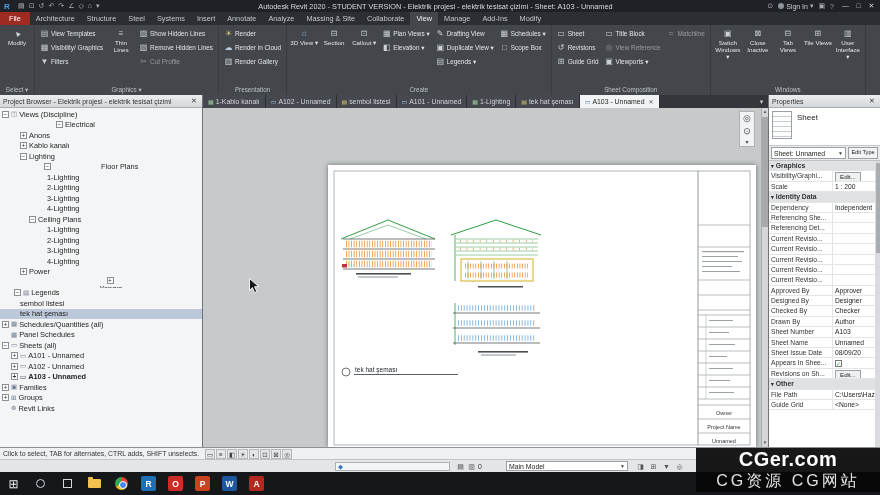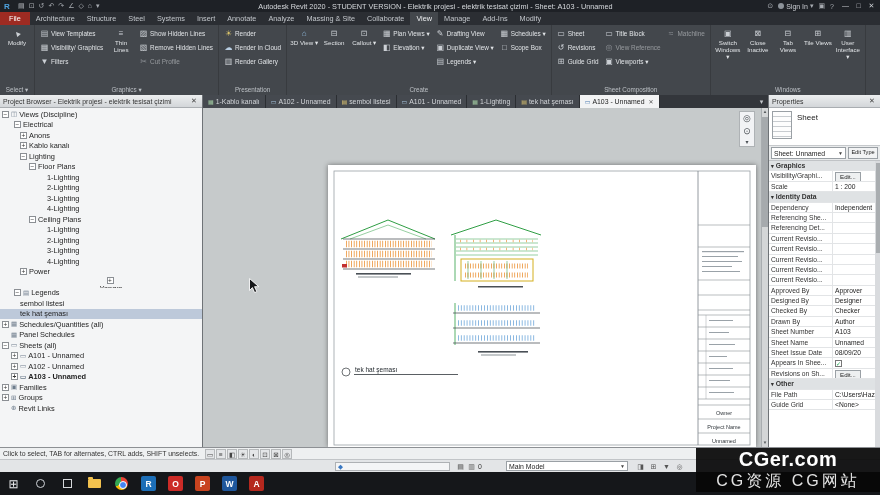--- a/index.html
+++ b/index.html
@@ -377,37 +377,37 @@
     <div class="panel-head">
       <span>Project Browser - Elektrik projesi - elektrik tesisat çizimi</span>
       <span class="ph-x">✕</span>
     </div>
     <div id="tree">
         <div class="trow" style="padding-left: 2px;">
           <span class="exp">−</span>
           <span class="tico">◫</span>
           <span class="tlab">Views (Discipline)</span>
         </div>
-        <div class="trow" style="padding-left: 14px;">
+        <div class="trow" style="padding-left: 22px; margin-left: 34px;">
           <span class="exp">−</span>
           <span class="tlab">Electrical</span>
         </div>
         <div class="trow" style="padding-left: 20px;">
           <span class="exp">+</span>
           <span class="tlab">Anons</span>
         </div>
         <div class="trow" style="padding-left: 20px;">
           <span class="exp">+</span>
           <span class="tlab">Kablo kanalı</span>
         </div>
         <div class="trow" style="padding-left: 20px;">
           <span class="exp">−</span>
           <span class="tlab">Lighting</span>
         </div>
-        <div class="trow" style="padding-left: 29px;">
+        <div class="trow" style="padding-left: 44px; gap: 48px;">
           <span class="exp">−</span>
           <span class="tlab">Floor Plans</span>
         </div>
         <div class="trow" style="padding-left: 38px;">
           <span class="expsp"></span>
           <span class="tlab">1-Lighting</span>
         </div>
         <div class="trow" style="padding-left: 38px;">
           <span class="expsp"></span>
           <span class="tlab">2-Lighting</span>

